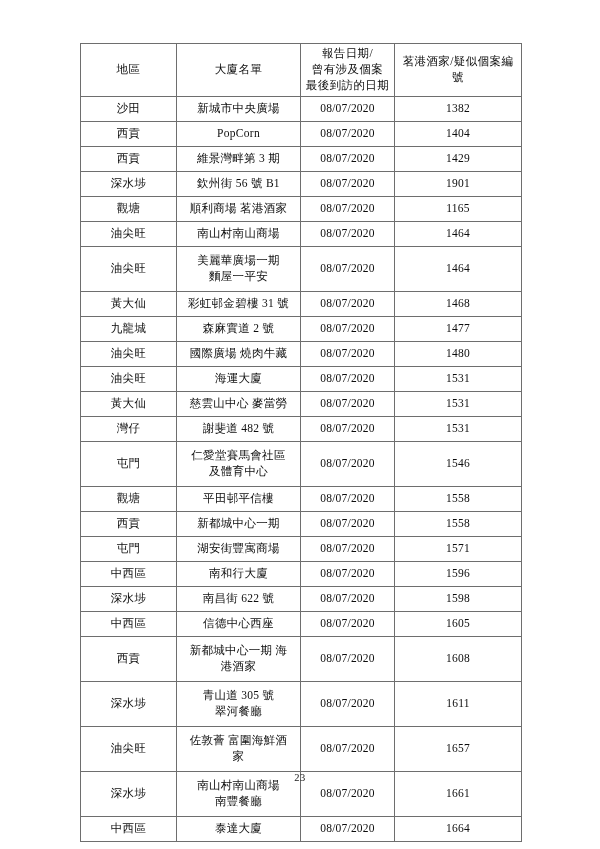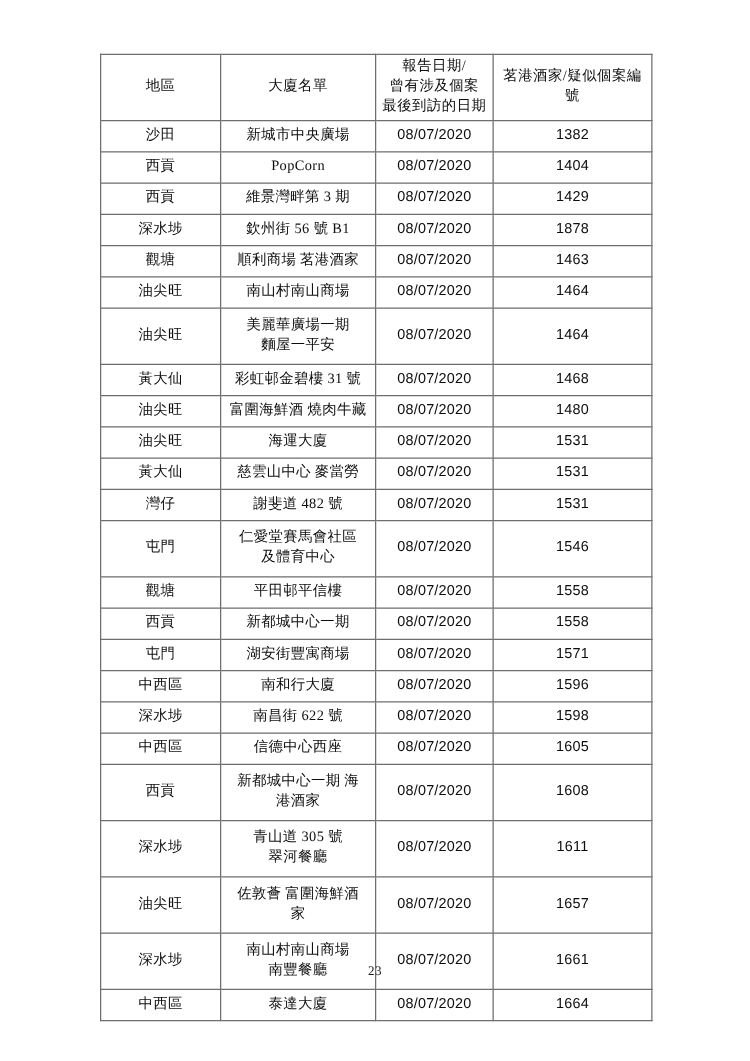--- a/index.html
+++ b/index.html
@@ -67,21 +67,21 @@
     font-size: 11.5px;
     letter-spacing: 0.3px;
     height: 20px;
   }
   tbody td.cell-district,
   tbody td.cell-building {
     font-family: "Liberation Serif", "DejaVu Serif", serif;
   }
   tbody td.cell-date,
   tbody td.cell-case {
-    font-family: Liberation Sans, sans-serif;
+    font-family: Liberation Serif, serif;
     letter-spacing: 0.2px;
   }
   tbody td.cell-building .ln {
     display: block;
     white-space: nowrap;
   }
   tr.two-line td { height: 40px; }
 
   .page-number {
     position: absolute;
@@ -151,29 +151,29 @@
             </td>
             <td class="cell-date">08/07/2020</td>
             <td class="cell-case">1429</td>
           </tr>
           <tr>
             <td class="cell-district">深水埗</td>
             <td class="cell-building">
               <span class="ln">欽州街 56 號 B1</span>
             </td>
             <td class="cell-date">08/07/2020</td>
-            <td class="cell-case">1878</td>
+            <td class="cell-case">1901</td>
           </tr>
           <tr>
             <td class="cell-district">觀塘</td>
             <td class="cell-building">
               <span class="ln">順利商場 茗港酒家</span>
             </td>
             <td class="cell-date">08/07/2020</td>
-            <td class="cell-case">1463</td>
+            <td class="cell-case">1165</td>
           </tr>
           <tr>
             <td class="cell-district">油尖旺</td>
             <td class="cell-building">
               <span class="ln">南山村南山商場</span>
             </td>
             <td class="cell-date">08/07/2020</td>
             <td class="cell-case">1464</td>
           </tr>
           <tr class="two-line">
@@ -187,23 +187,31 @@
           </tr>
           <tr>
             <td class="cell-district">黃大仙</td>
             <td class="cell-building">
               <span class="ln">彩虹邨金碧樓 31 號</span>
             </td>
             <td class="cell-date">08/07/2020</td>
             <td class="cell-case">1468</td>
           </tr>
           <tr>
-            <td class="cell-district">油尖旺</td>
-            <td class="cell-building">
-              <span class="ln">富圍海鮮酒 燒肉牛藏</span>
+            <td class="cell-district">九龍城</td>
+            <td class="cell-building">
+              <span class="ln">森麻實道 2 號</span>
+            </td>
+            <td class="cell-date">08/07/2020</td>
+            <td class="cell-case">1477</td>
+          </tr>
+          <tr>
+            <td class="cell-district">油尖旺</td>
+            <td class="cell-building">
+              <span class="ln">國際廣場 燒肉牛藏</span>
             </td>
             <td class="cell-date">08/07/2020</td>
             <td class="cell-case">1480</td>
           </tr>
           <tr>
             <td class="cell-district">油尖旺</td>
             <td class="cell-building">
               <span class="ln">海運大廈</span>
             </td>
             <td class="cell-date">08/07/2020</td>

